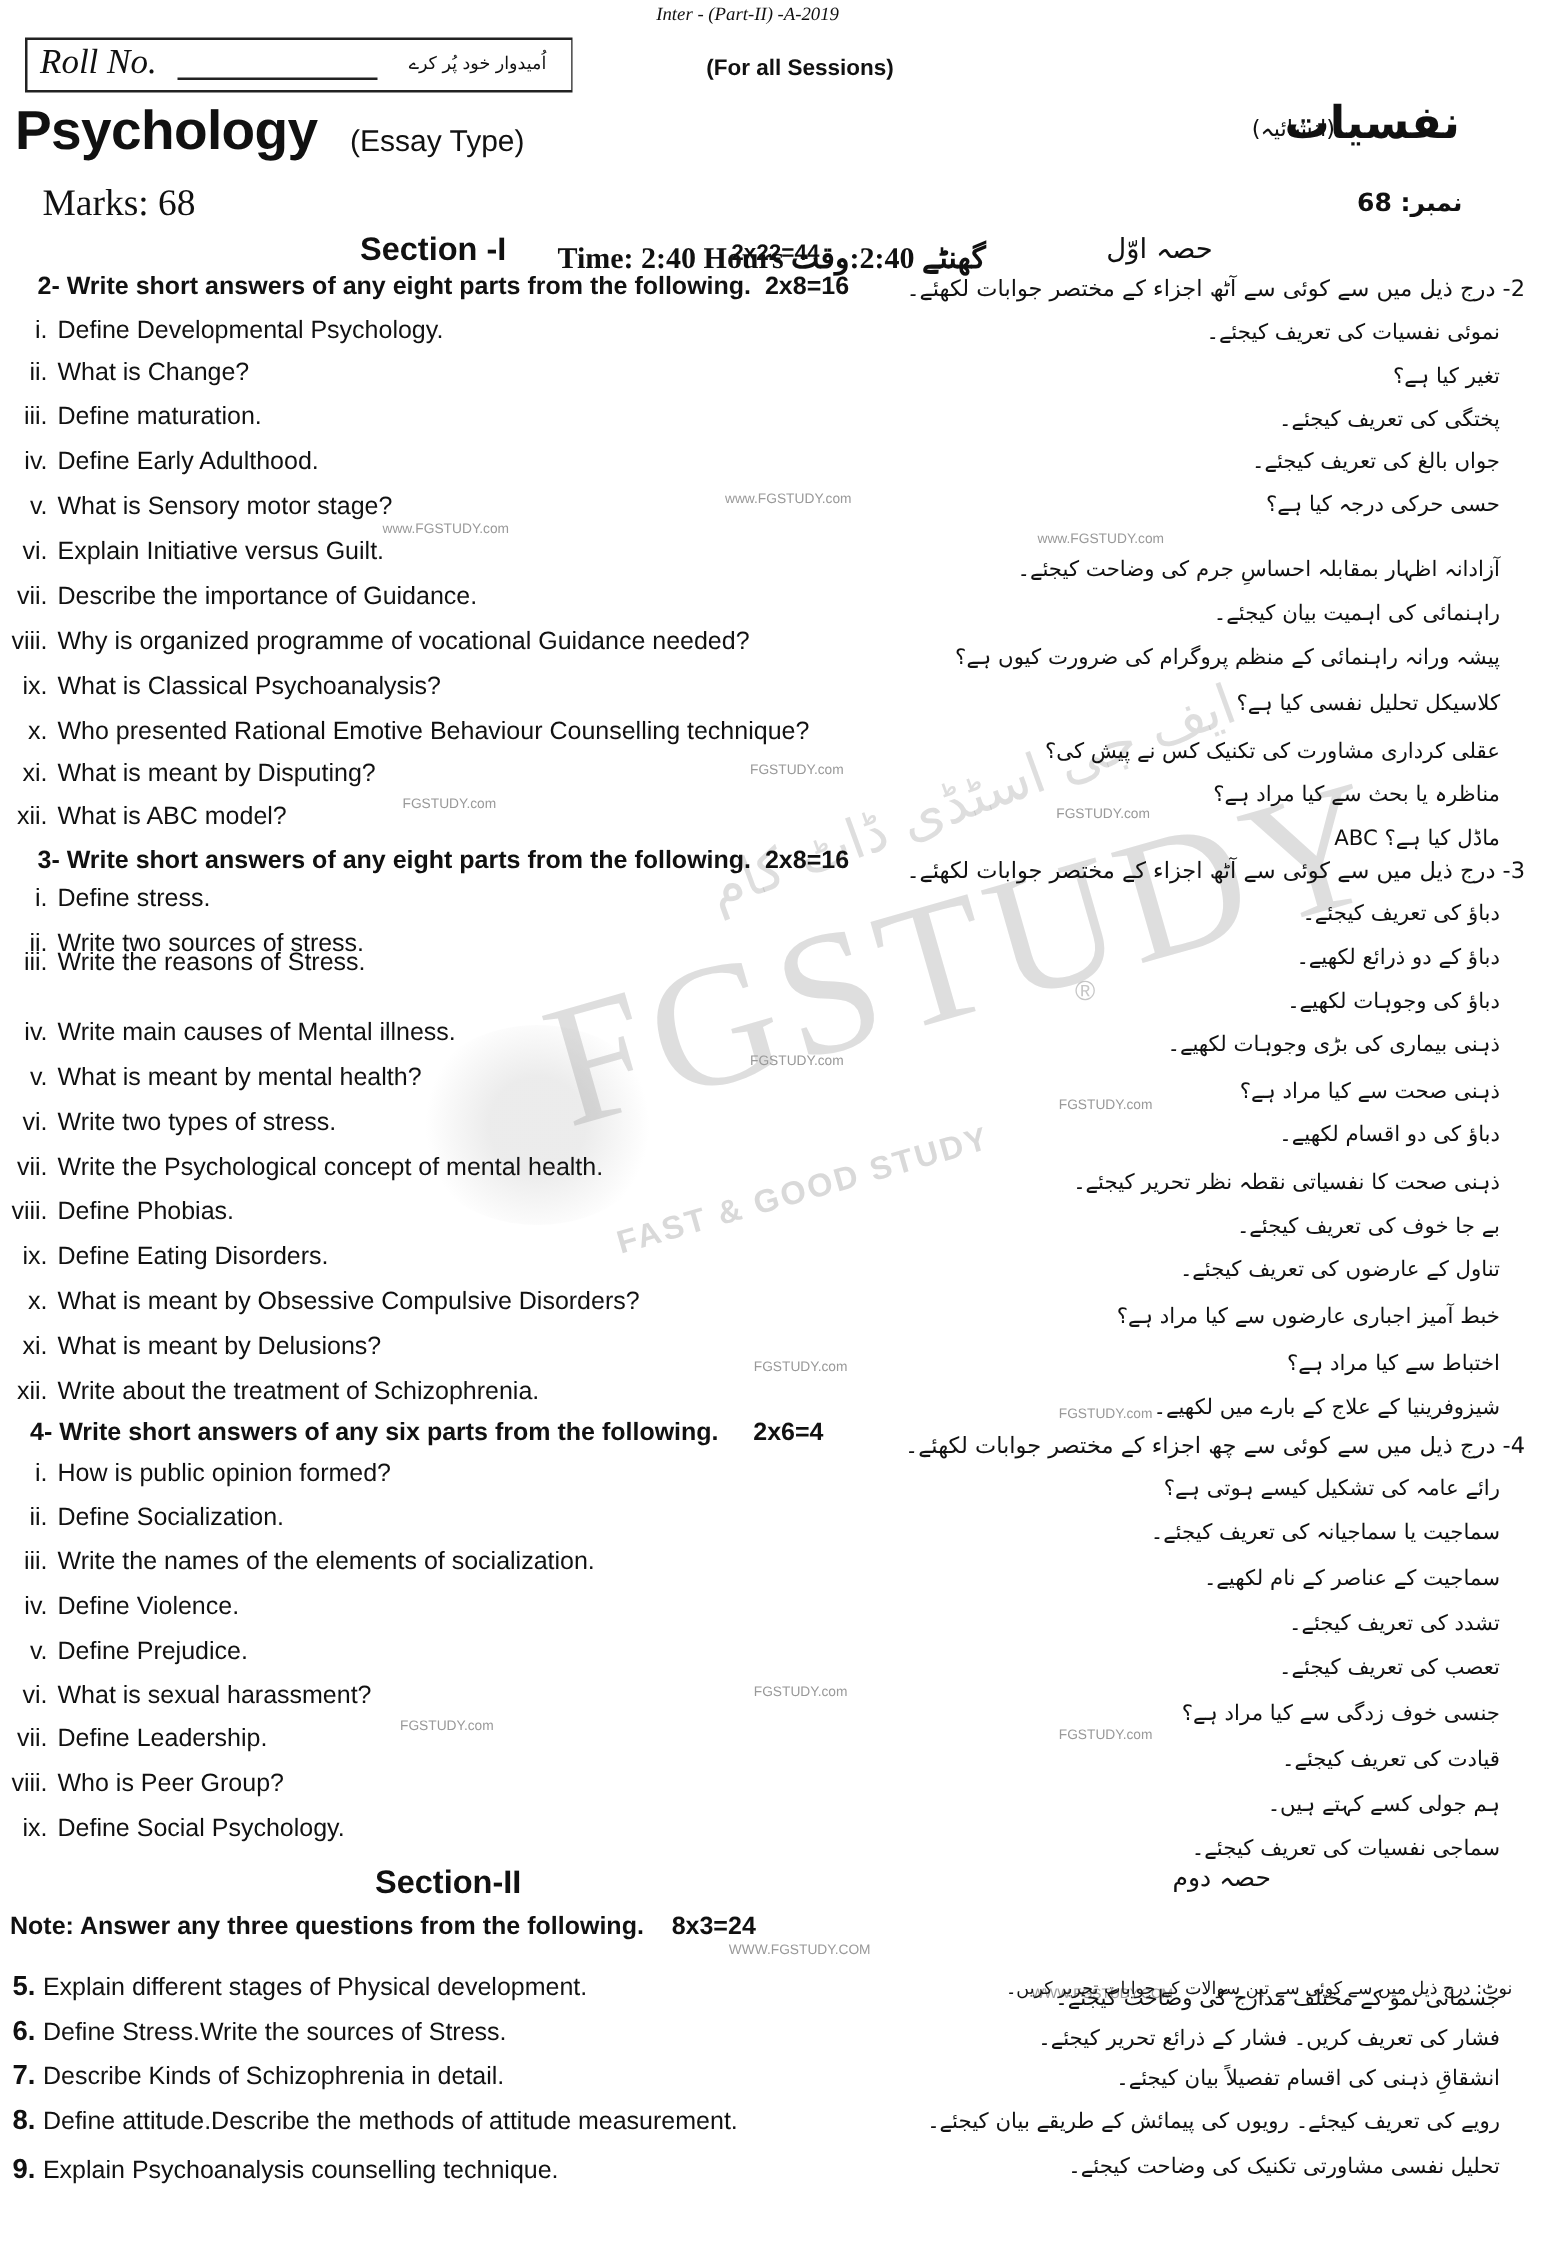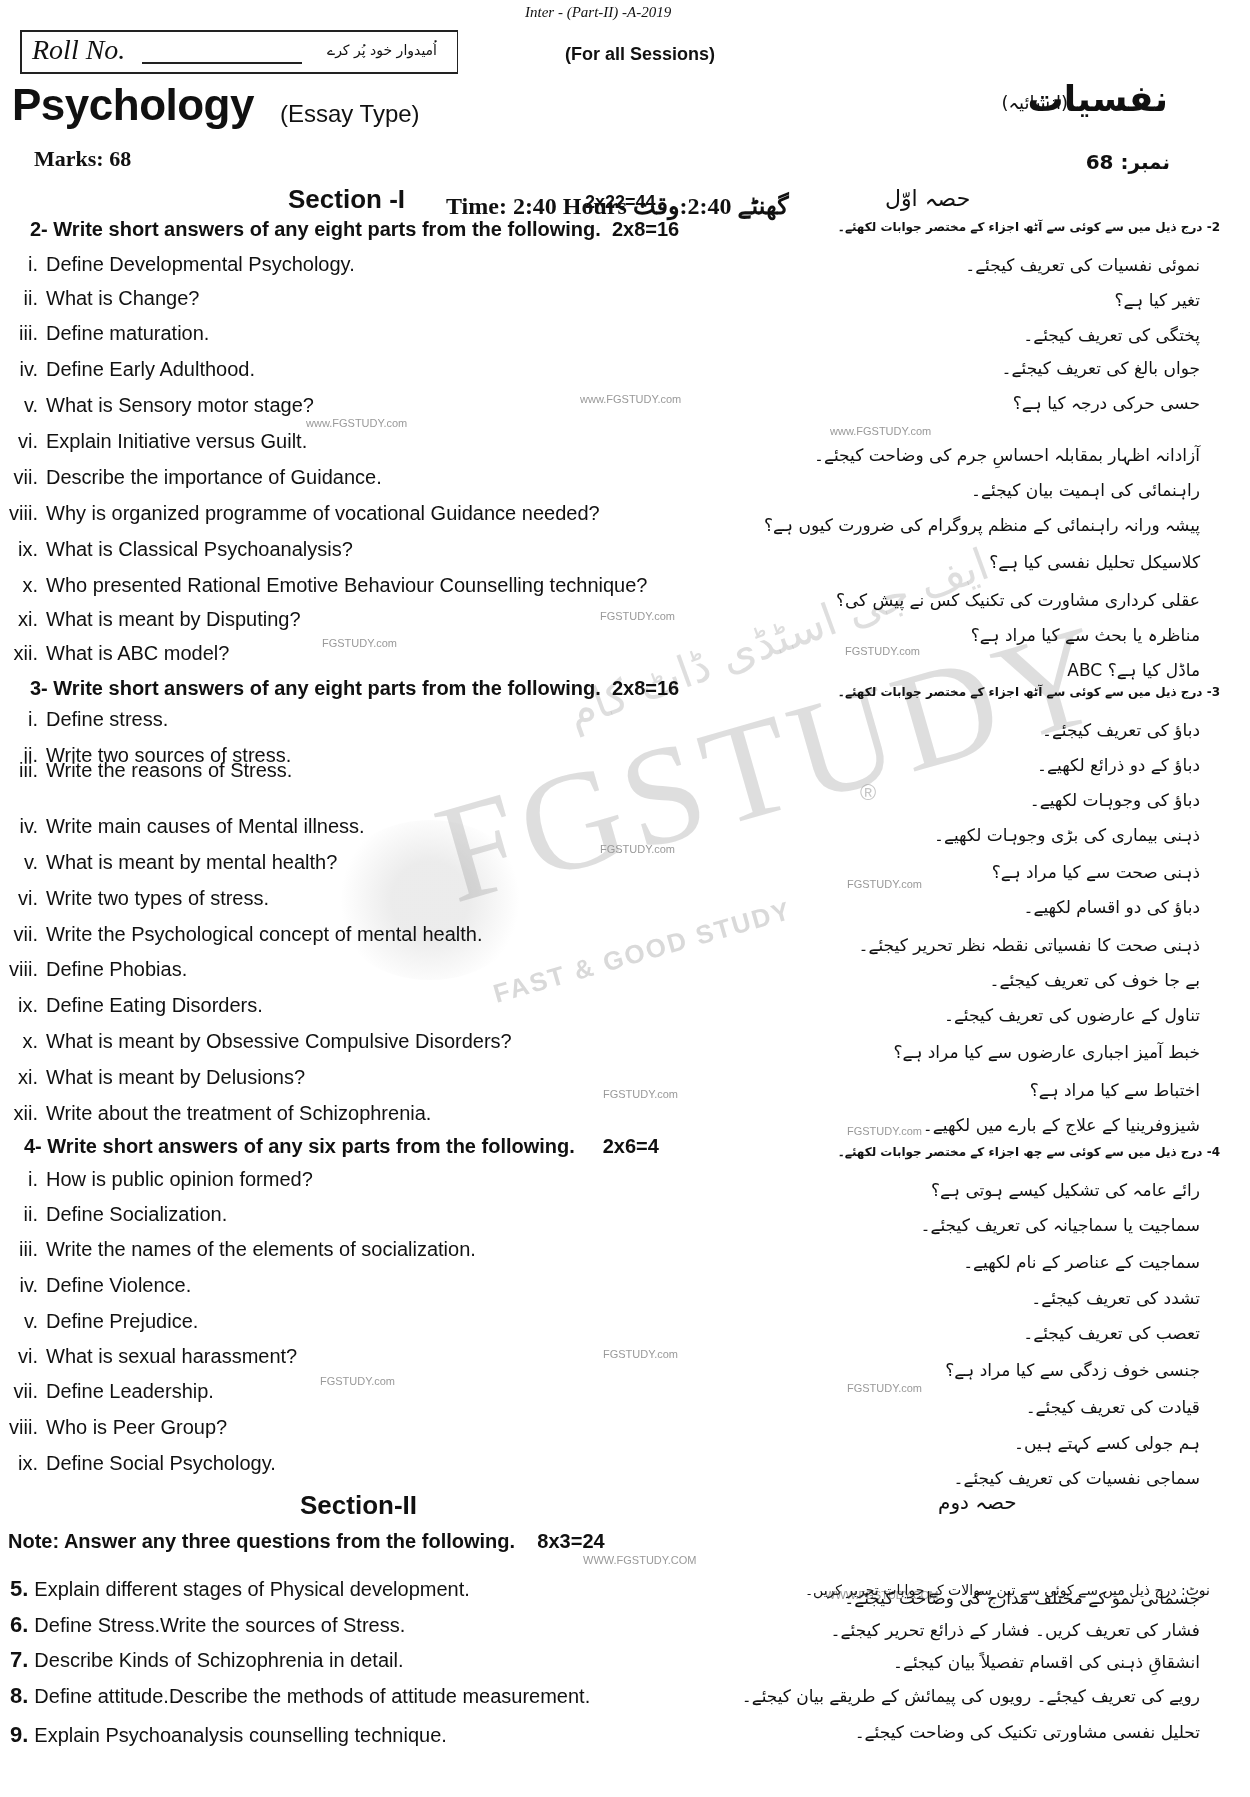--- a/index.html
+++ b/index.html
@@ -10,31 +10,31 @@
   .roll-box { left:20px; top:30px; width:435px; height:40px; border:2px solid #222; border-right-width:1px; }
   .roll-label { left:10px; top:2px; font-size:28px; font-style:italic; font-family:"Liberation Serif", serif; }
   .roll-line { left:120px; top:30px; width:160px; border-bottom:2px solid #222; }
   .roll-urdu { right:20px; top:10px; font-size:14px; }
   .title { left:12px; top:80px; font-size:44px; font-weight:bold; letter-spacing:-0.5px; }
   .subtitle { left:280px; top:100px; font-size:24px; }
   .u-title { right:82px; top:78px; font-size:36px; font-weight:bold; }
   .u-sub { right:182px; top:92px; font-size:18px; }
   .session-code { left:525px; top:4px; font-size:15px; font-style:italic; font-family:"Liberation Serif", serif; }
   .sessions { left:565px; top:44px; font-size:18px; font-weight:bold; }
-  .marks { left:34px; top:146px; font-size:22px; font-weight:bold; }
+  .marks { left:34px; top:146px; font-size:30px; font-weight:normal; }
   .time { left:446px; top:152px; font-size:24px; font-weight:bold;margin-top:40px; }
   .u-marks { right:80px; top:150px; font-size:20px; font-weight:bold; }
   .sec1 { left:288px; top:184px; font-size:26px; font-weight:bold; }
   .sec1-marks { left:585px; top:192px; font-size:18px; font-weight:bold; }
   .u-sec1 { left:885px; top:186px; font-size:22px; }
   .q-head { font-size:20px; font-weight:bold; }
   .q-item { font-size:20px; }
   .roman { display:inline-block; width:38px; text-align:right; margin-right:8px; }
   .u-line { font-size:17px; }
-  .u-head { font-size:12px; font-weight:bold; }
+  .u-head { font-size:18px; font-weight:normal; }
   .sec2 { left:300px; top:1490px; font-size:26px; font-weight:bold; }
   .u-sec2 { left:938px; top:1490px; font-size:20px; }
   .note { left:8px; top:1530px; font-size:20px; font-weight:bold; }
   .u-note { right:40px; top:1582px; font-size:14px; font-weight:normal; }
   .long-q { font-size:20px; }
   .long-q .num { font-weight:bold; font-size:22px; margin-right:6px; }
   .footer-code { left:537px; top:1764px; font-size:22px;margin-top:44px; }
   .wm-small { font-size:11px; color:#999; }
   .watermark { left:420px; top:780px; font-size:140px; font-family:"Liberation Serif", serif; color:rgba(160,160,160,0.35); transform:rotate(-16deg); transform-origin:left top; letter-spacing:6px; }
   .watermark2 { left:490px; top:980px; font-size:26px; font-weight:bold; color:rgba(160,160,160,0.4); transform:rotate(-16deg); transform-origin:left top; letter-spacing:2px; }

